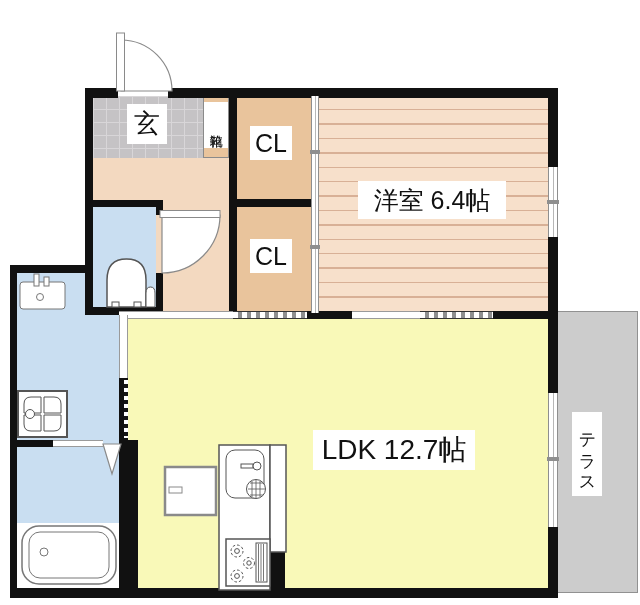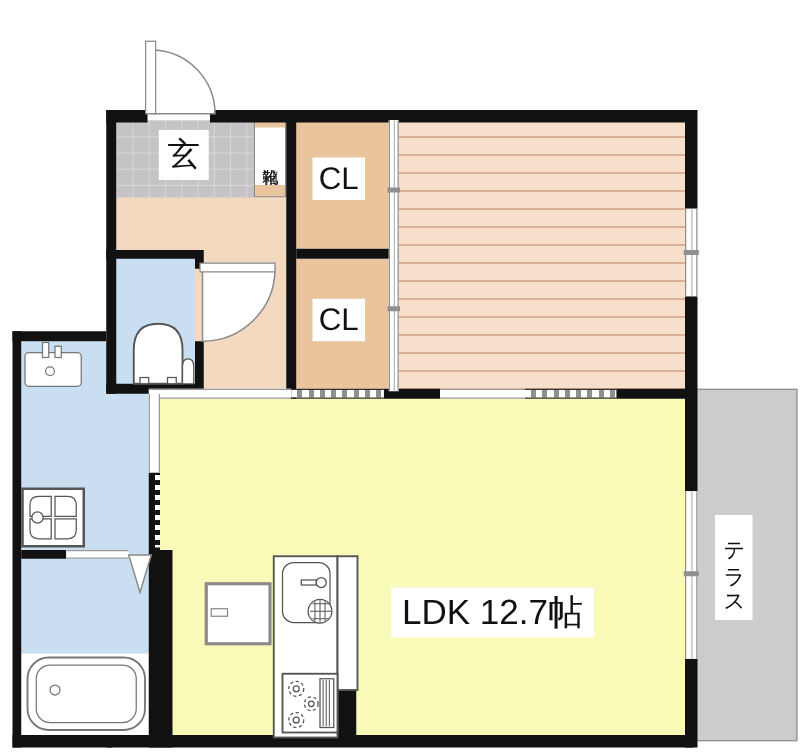--- a/index.html
+++ b/index.html
@@ -164,16 +164,17 @@
     <g stroke="#8a8a8a" fill="#ffffff">
       <rect x="165" y="467" width="51" height="48" stroke-width="2.5"></rect>
       <rect x="169" y="487" width="13" height="6"></rect>
     </g>
   </svg>
 
   <div class="label" style="left:127px; top:104px; width:40px; height:40px; font-size:26px;">玄</div>
   <div class="label vert" style="left:204px; top:102px; width:24px; height:46px; font-size:13px; letter-spacing:0;">靴箱</div>
   <div class="label" style="left:250px; top:126px; width:42px; height:34px; font-size:25px;">CL</div>
   <div class="label" style="left:250px; top:239px; width:42px; height:34px; font-size:25px;">CL</div>
-  <div class="label" style="left:313px; top:430px; width:162px; height:40px; font-size:28px;margin-top:40px;">LDK 12.7帖</div>
+  <div class="label" style="left:358px; top:181px; width:148px; height:38px; font-size:25px;">洋室 6.4帖</div>
+  <div class="label" style="left:313px; top:430px; width:162px; height:40px; font-size:28px;">LDK 12.7帖</div>
   <div class="label vert" style="left:572px; top:412px; width:30px; height:84px; font-size:17px;">テラス</div>
 
 </div>
 
 </body></html>

